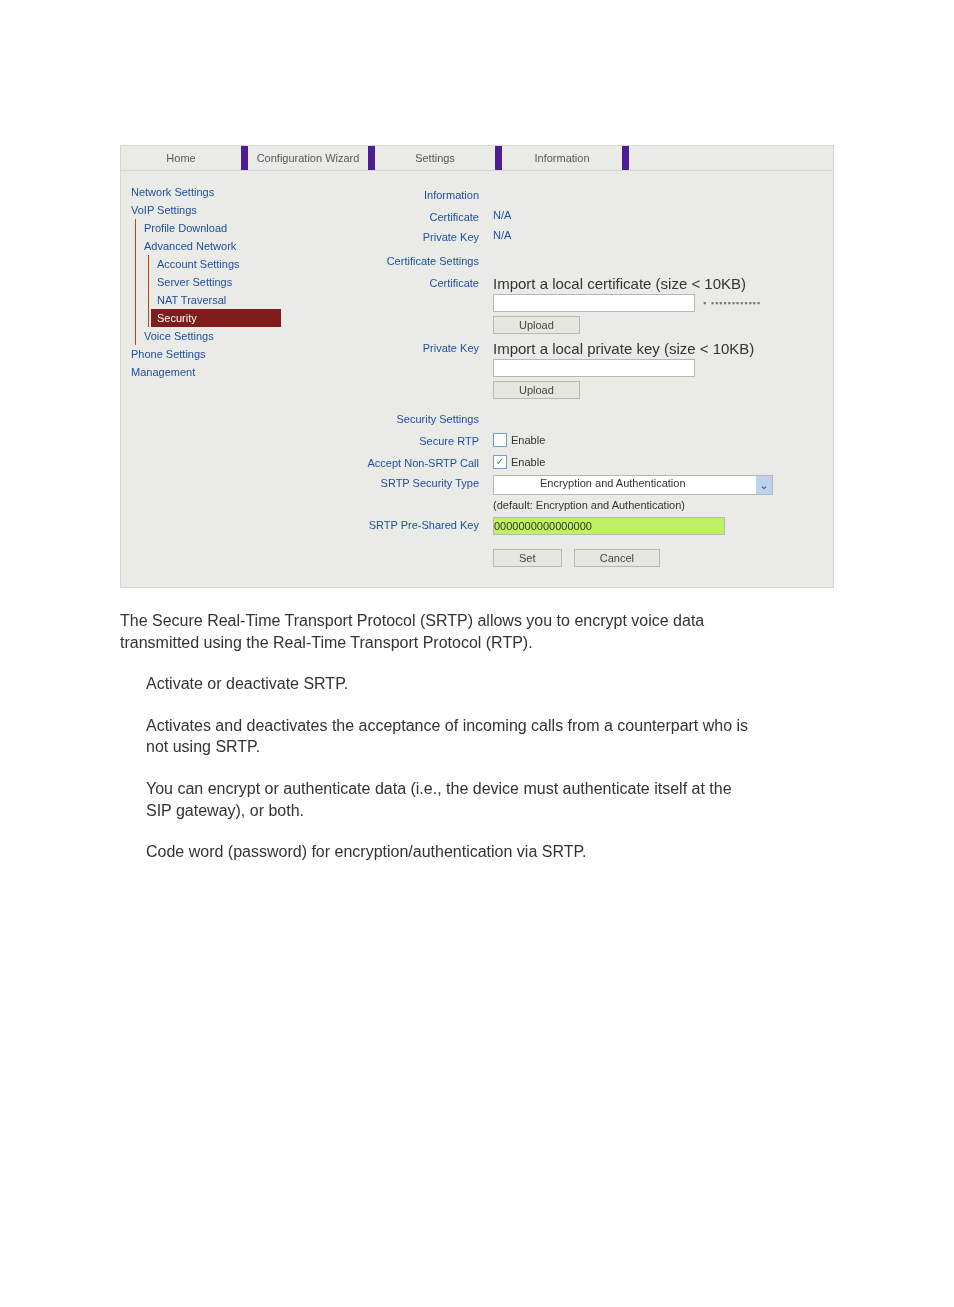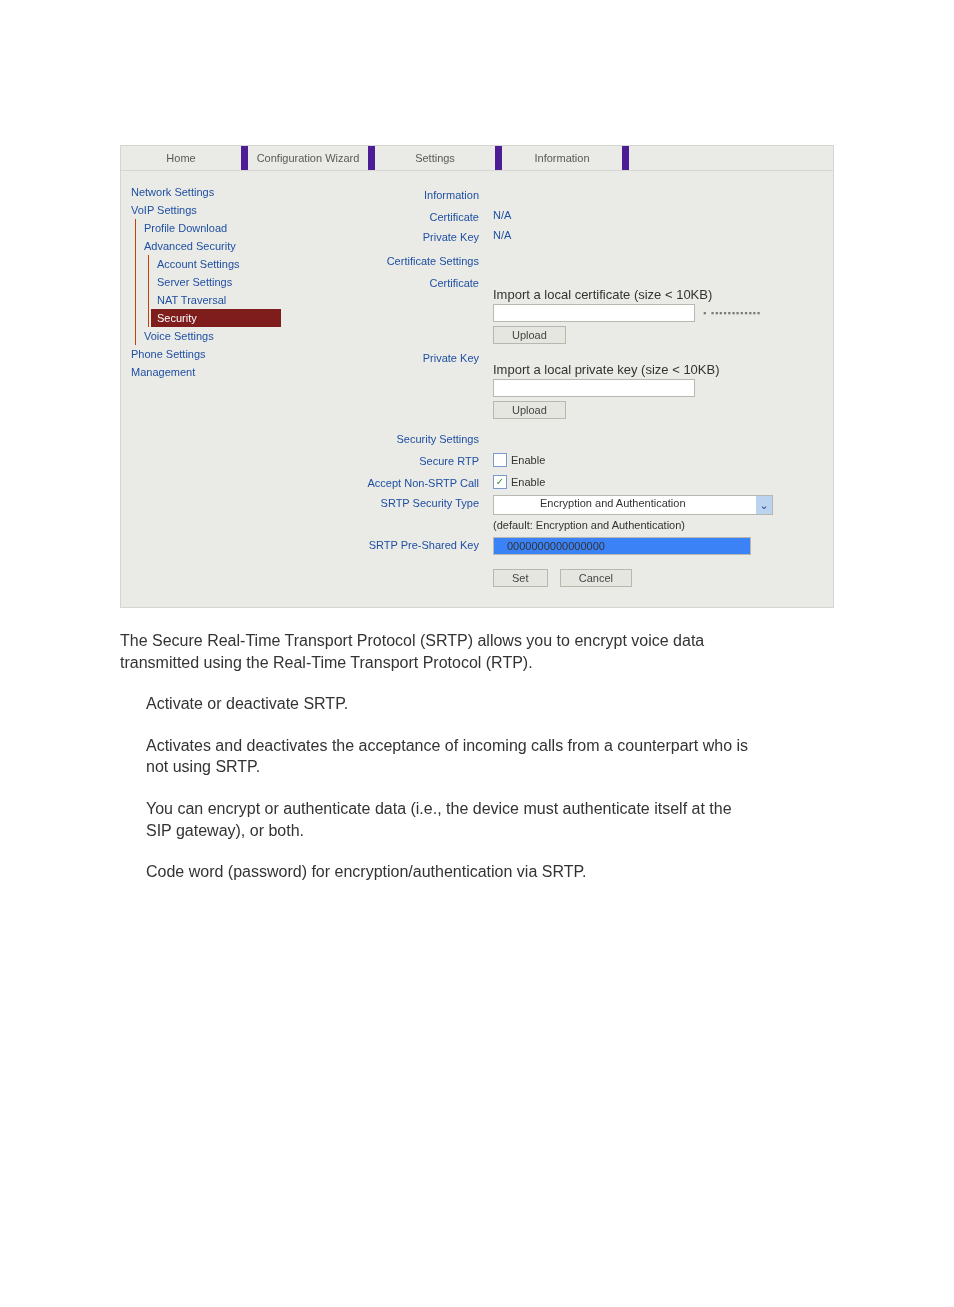--- a/index.html
+++ b/index.html
@@ -67,26 +67,26 @@
     color: #1f4fa3;
     padding-right: 14px;
     padding-top: 2px;
   }
   .lbl.section {
     font-weight: normal;
     padding-top: 6px;
     padding-bottom: 2px;
   }
   .val { flex: 1; color: #1f4fa3; }
-  .hint { color: #333; font-size: 13px; margin-top: 12px; }
+  .hint { color: #333; font-size: 15px; }
   .btn {
     display: inline-block;
     background: #e6e6e0;
     border: 1px solid #b8b8b0;
-    padding: 2px 18px;
+    padding: 2px 25px;
     color: #444;
     cursor: pointer;
     font-size: 11px;
   }
   .file-line {
     display: flex;
     align-items: center;
     gap: 8px;
     margin: 2px 0 4px 0;
   }
@@ -134,22 +134,22 @@
   .select .sel-arrow {
     width: 16px;
     background: #bcd3ef;
     display: flex;
     align-items: center;
     justify-content: center;
     color: #2a4d8f;
   }
   .txtinput {
     border: 1px solid #b8b8b0;
-    background: #3b82f6;
-    padding: 2px 13px;
+    background: #bef264;
+    padding: 2px 0;
     width: 230px;
     color: #333;
     font-family: inherit;
     font-size: 11px;
   }
   .default-note {
     color: #333;
     font-size: 11px;
     margin-top: 4px;
   }
@@ -181,21 +181,21 @@
       <div class="tab" style="text-align:center;">Information</div>
       <div class="tab spacer"></div>
     </div>
 
     <div class="body">
       <div class="sidebar">
         <div class="nav-item">Network Settings</div>
         <div class="nav-item">VoIP Settings</div>
         <div class="nav-sub">
           <div class="nav-item">Profile Download</div>
-          <div class="nav-item">Advanced Security</div>
+          <div class="nav-item">Advanced Network</div>
           <div class="nav-sub">
             <div class="nav-item">Account Settings</div>
             <div class="nav-item">Server Settings</div>
             <div class="nav-item">NAT Traversal</div>
             <div class="nav-item active">Security</div>
           </div>
           <div class="nav-item">Voice Settings</div>
         </div>
         <div class="nav-item">Phone Settings</div>
         <div class="nav-item">Management</div>

